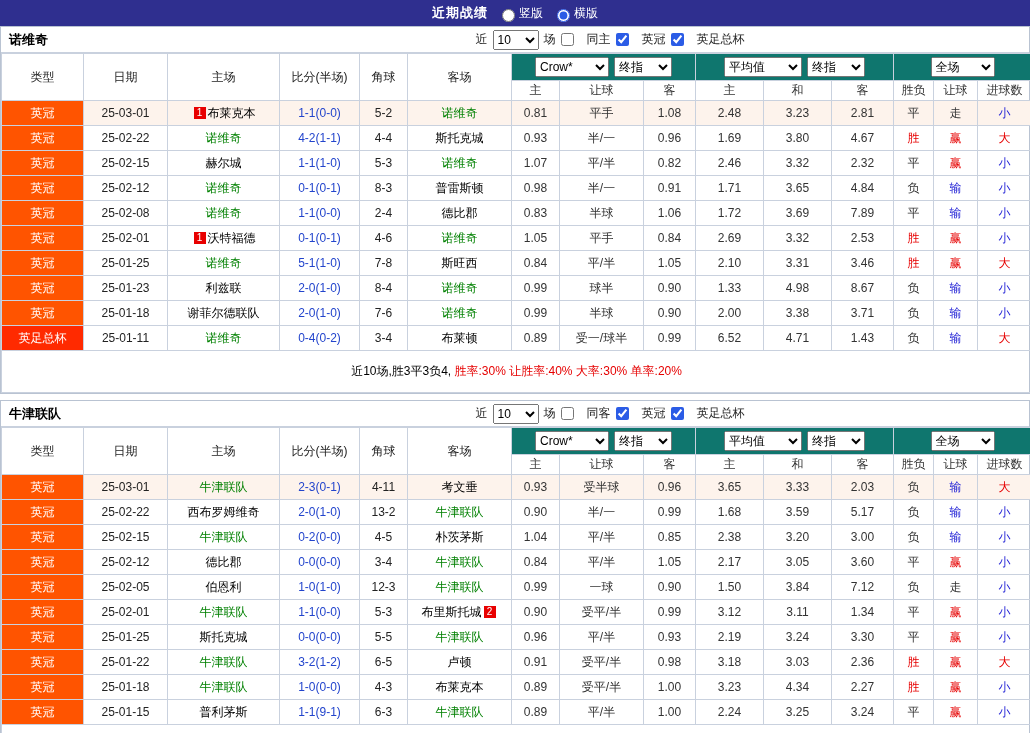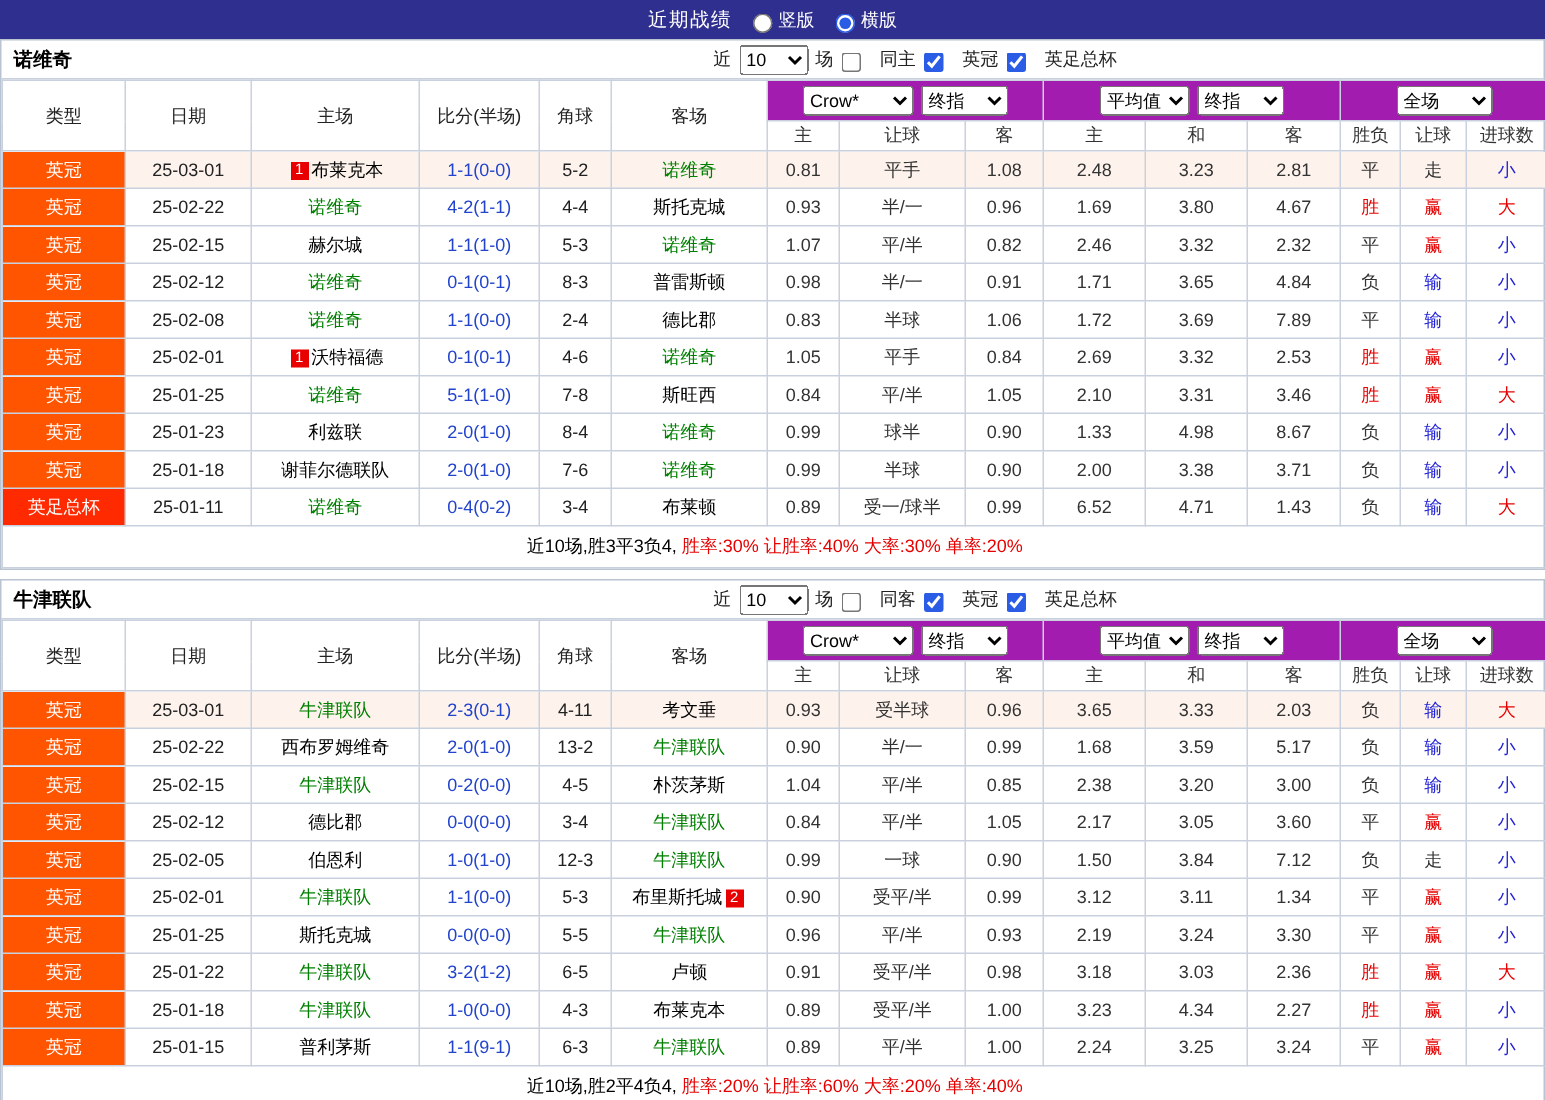--- a/index.html
+++ b/index.html
@@ -1,58 +1,58 @@
 <!DOCTYPE html>
 <html><head>
 <meta charset="utf-8">
 <style>
   *{box-sizing:border-box;margin:0;padding:0}
   html,body{background:#fff}
   body{width:1030px;font-family:"Liberation Sans","DejaVu Sans",sans-serif;font-size:12px;color:#222}
   input,select{accent-color:#2b5ce6}
 
   .topbar{height:26px;background:#2f2f8f;color:#fff;display:flex;align-items:center;justify-content:center;gap:14px}
-  .topbar .title{font-weight:normal;font-size:13px;letter-spacing:1px}
+  .topbar .title{font-weight:bold;font-size:13px;letter-spacing:1px}
   .topbar label{display:inline-flex;align-items:flex-end;gap:4px;cursor:pointer}
   .topbar input{margin:0}
 
   .section{width:1030px;border:1px solid #b9c3d2;background:#fff}
   .section + .section{margin-top:6px}
   .section-bar{display:flex;align-items:center;height:26px;border-bottom:1px solid #c9d1de;padding:0 8px}
   .team-name{font-weight:bold;font-size:13px;width:190px;color:#000}
   .filter{flex:1;display:flex;justify-content:center;align-items:center;gap:5px}
-  .filter label{display:inline-flex;align-items:flex-end;gap:13px;cursor:pointer}
+  .filter label{display:inline-flex;align-items:center;gap:13px;cursor:pointer}
   .filter input{margin:0}
 
   select{font-size:12px;height:20px;font-family:inherit}
   .sel-count{width:46px}
   .sel-company{width:74px}
   .sel-final{width:58px}
-  .sel-average{width:60px}
+  .sel-average{width:78px}
   .sel-scope{width:64px}
 
   table{width:100%;border-collapse:collapse;table-layout:fixed}
   th,td{border:1px solid #c9d1de;height:25px;text-align:center;font-size:12px;font-weight:normal;padding:0 1px;overflow:hidden;white-space:nowrap}
   thead tr.ctrl-row th{height:27px}
   thead tr.sub-row th{height:20px;color:#333}
-  .grp{background:#a21caf}
+  .grp{background:#0f766e}
   .grp .selwrap{display:flex;justify-content:center;align-items:center;gap:5px}
 
   td.type{color:#fff}
   td.type.league{background:#ff5400}
   td.type.cup{background:#ff2a00}
   td.team{color:#000;cursor:pointer}
   td.team.focus{color:#008000}
   td.score{color:#2244cc;cursor:pointer}
   .t-red{color:#e60000}
   .t-blue{color:#2323d6}
   .t-dark{color:#333}
   .badge{display:inline-block;min-width:12px;height:12px;line-height:12px;background:#e80000;color:#fff;font-size:10px;margin:0 2px;vertical-align:1px}
   tr.recent td{background:#fdf3ec}
-  td.summary{height:28px;color:#000}
+  td.summary{height:42px;color:#000}
 </style>
 </head>
 <body>
 
 <div class="topbar">
   <span class="title">近期战绩</span>
   <label>
     <input type="radio" name="layout" style="">
     <span>竖版</span>
   </label>

